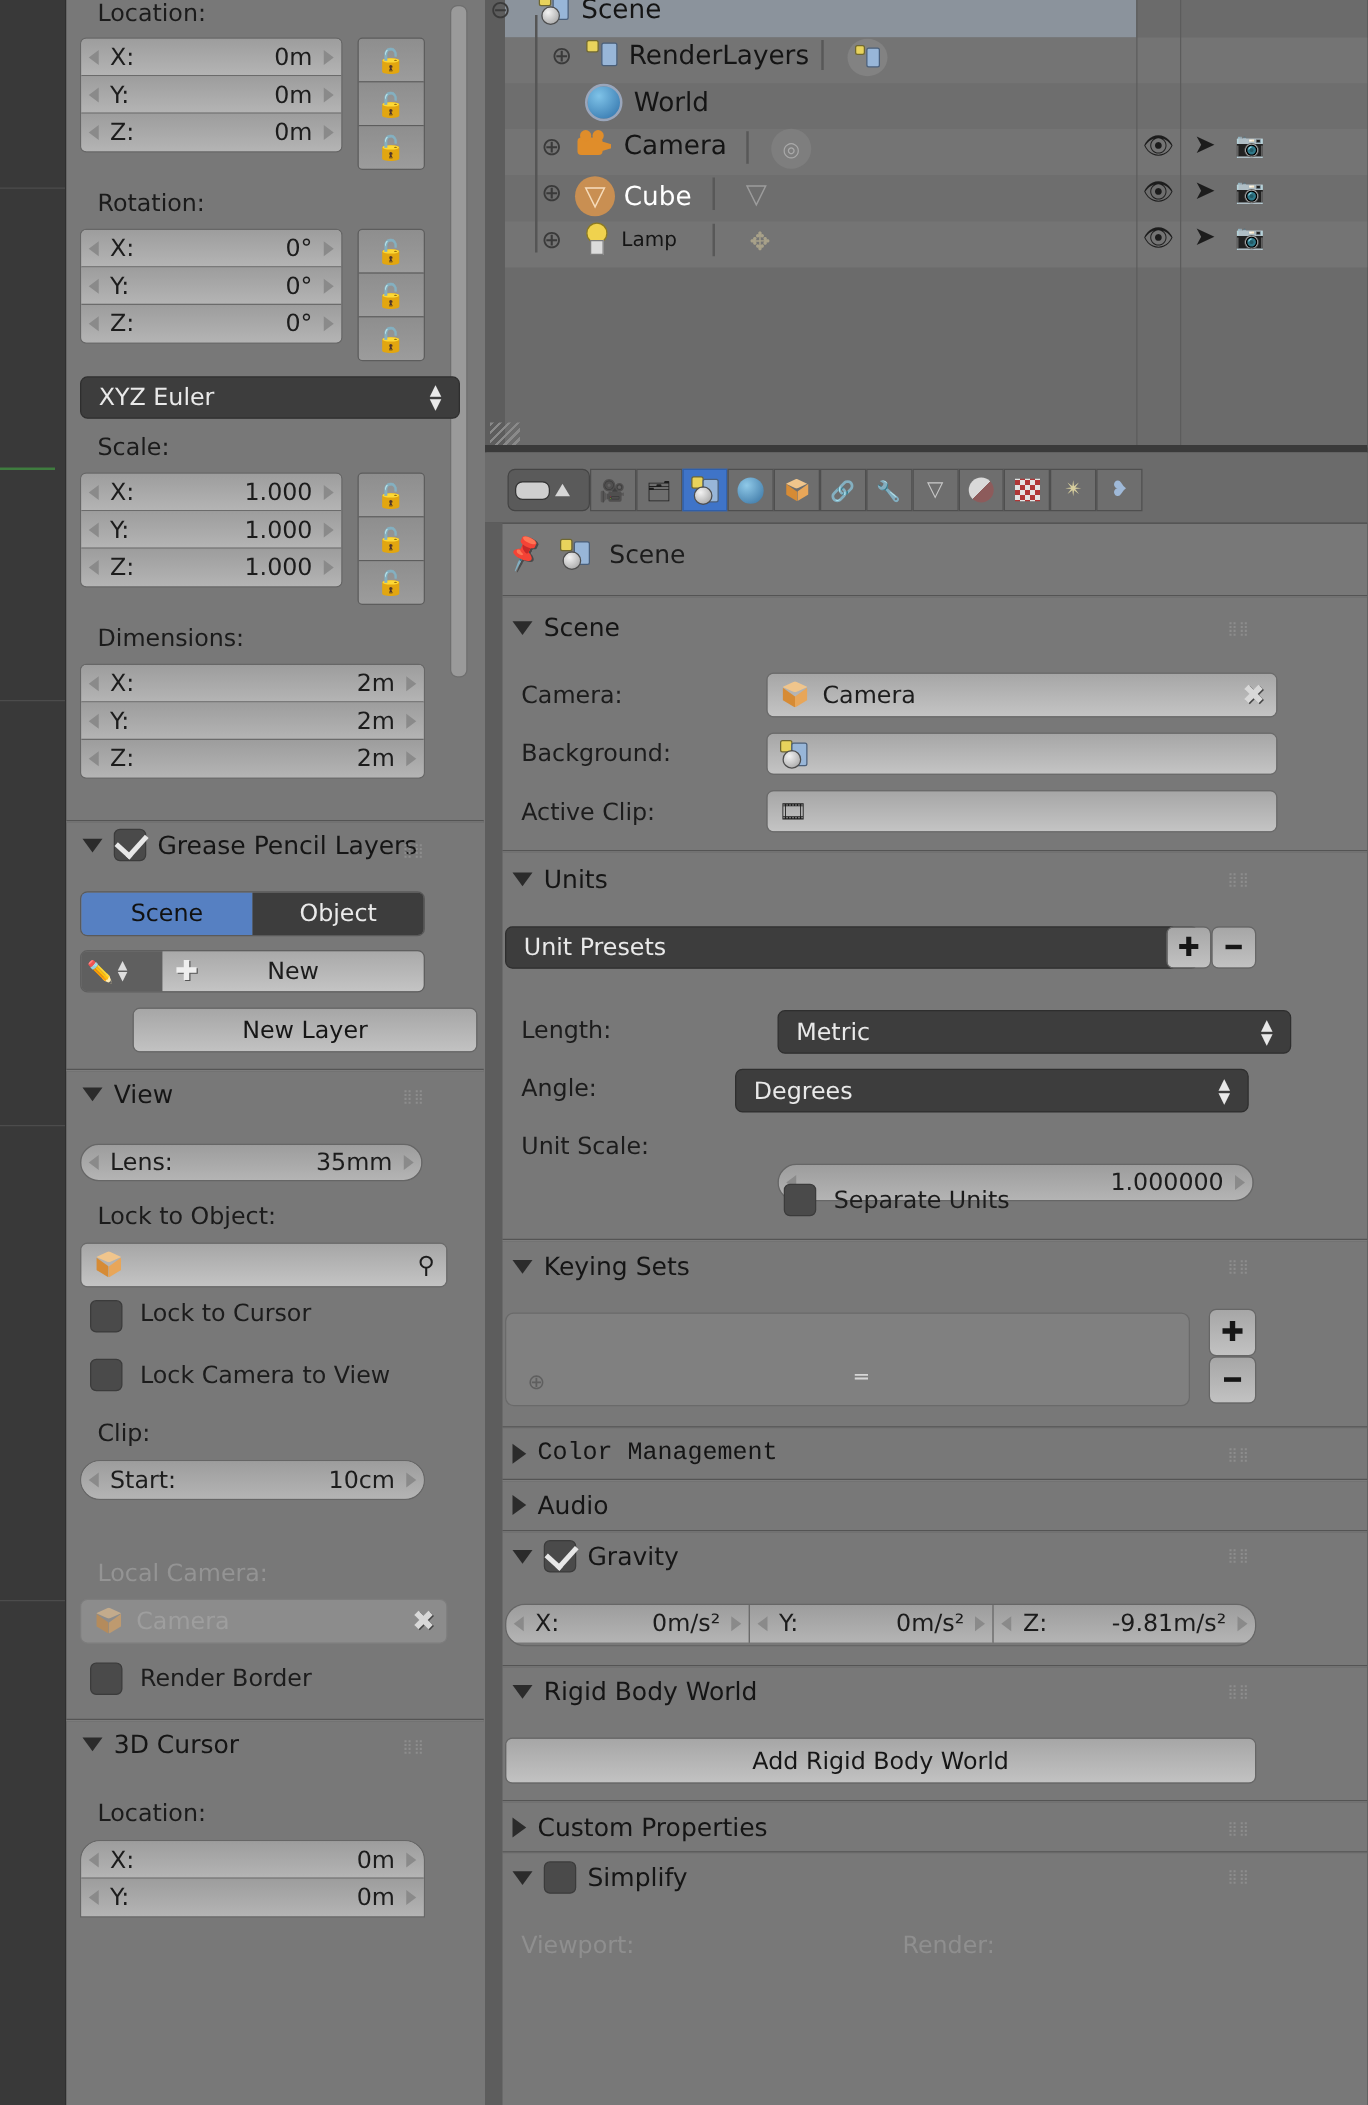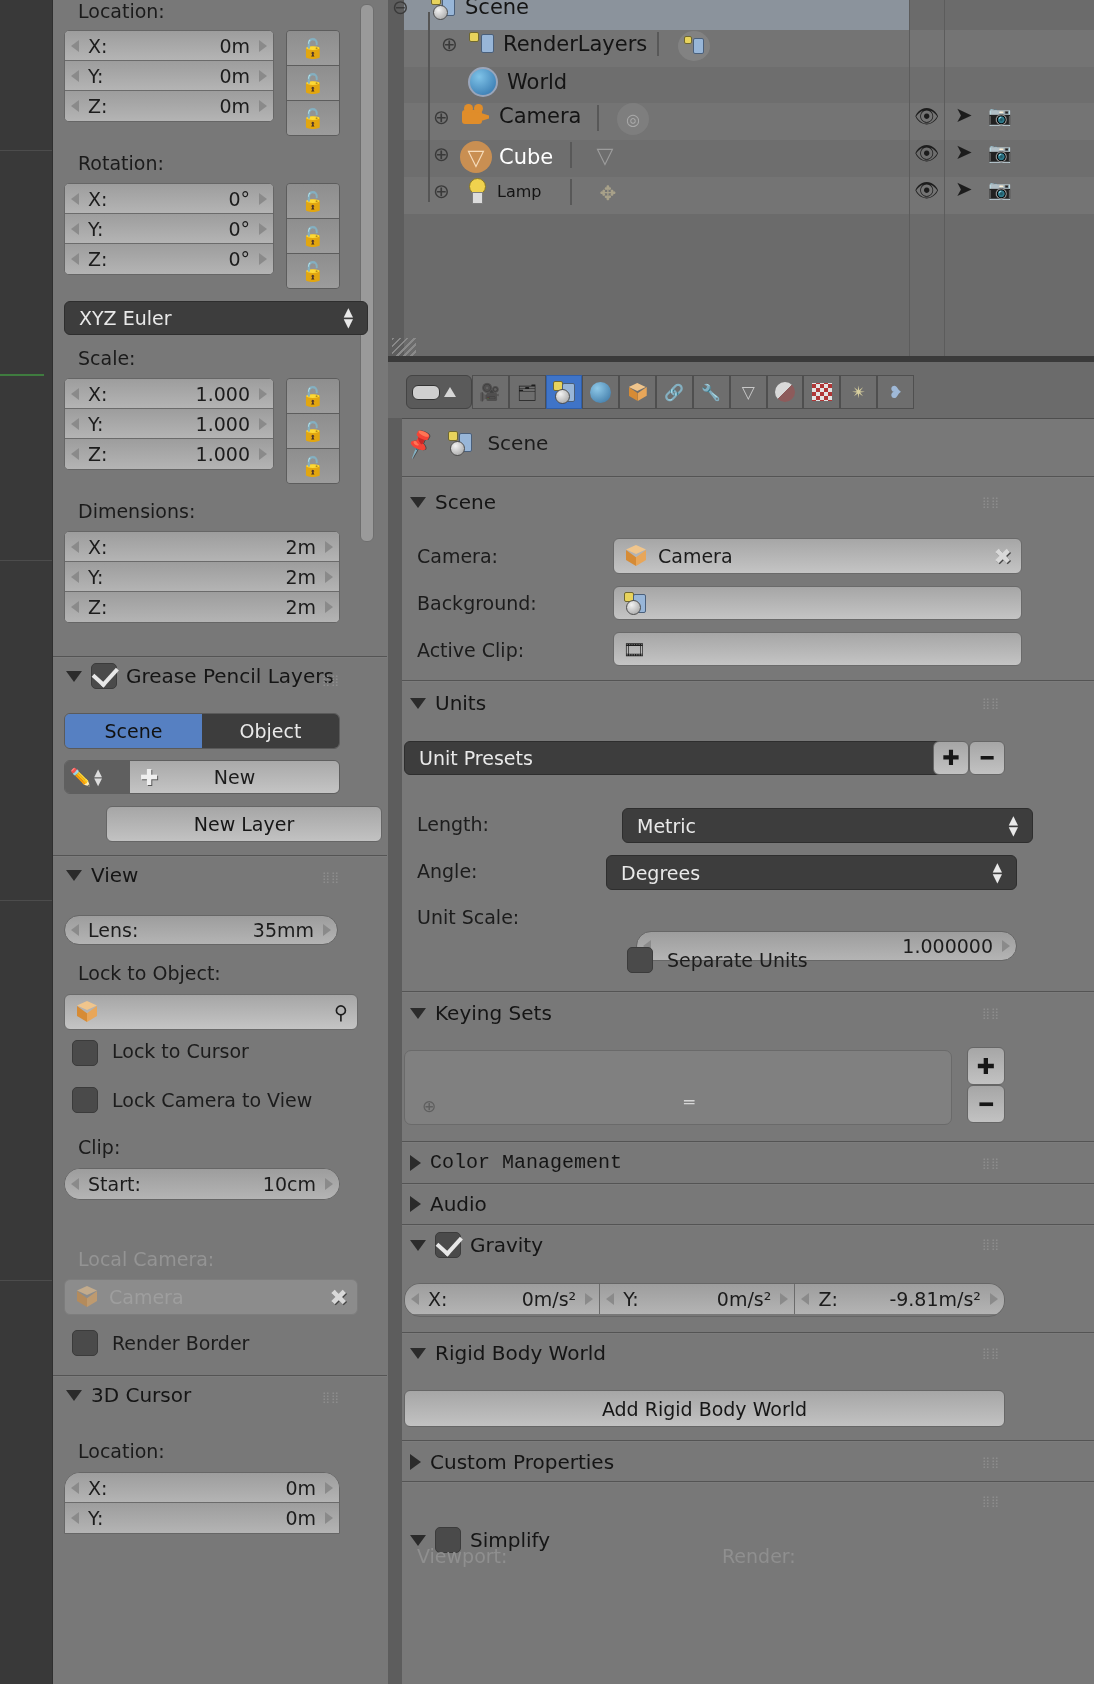--- a/index.html
+++ b/index.html
@@ -534,27 +534,27 @@
   <span>━</span>
   </div>
 
 <div class="abs" style="left:417px;top:813px;">Length:</div>
 <div class="abs btndark" style="left:622px;top:808px;width:381px;height:33px;">
   <span>Metric</span>
   <span style="margin-left:auto;font-size:12px;line-height:11px;text-align:center;">▲<br>▼</span>
 </div>
 
 <div class="abs" style="left:417px;top:860px;">Angle:</div>
-<div class="abs btndark" style="left:606px;top:855px;width:381px;height:33px;">
+<div class="abs btndark" style="left:588px;top:855px;width:381px;height:33px;">
   <span>Degrees</span>
   <span style="margin-left:auto;font-size:12px;line-height:11px;text-align:center;">▲<br>▼</span>
 </div>
 
 <div class="abs" style="left:417px;top:906px;">Unit Scale:</div>
-<div class="abs num" style="left:636px;top:901px;width:381px;border-radius:16px;">
+<div class="abs num" style="left:622px;top:901px;width:381px;border-radius:16px;">
   <span class="ar l"></span>
   <span class="val">1.000000</span>
   <span class="ar r"></span>
 </div>
 
 <div class="abs" style="left:627px;top:947px;display:flex;align-items:center;gap:14px;">
   <span class="chk"></span>
   <span>Separate Units</span>
 </div>
 
@@ -628,21 +628,21 @@
 </div>
 
 <div class="abs hr" style="left:402px;top:1440px;width:692px;"></div>
 <div class="abs ptitle" style="left:410px;top:1450px;">
   <span class="tri right"></span>
   <span>Custom Properties</span>
 </div>
 <div class="abs grip" style="left:982px;top:1460px;">⣿⣿</div>
 
 <div class="abs hr" style="left:402px;top:1481px;width:692px;"></div>
-<div class="abs ptitle" style="left:410px;top:1527px;">
+<div class="abs ptitle" style="left:410px;top:1489px;">
   <span class="tri"></span>
   <span class="chk"></span>
   <span>Simplify</span>
 </div>
 <div class="abs grip" style="left:982px;top:1499px;">⣿⣿</div>
 
 <div class="abs" style="left:417px;top:1545px;color:#8f8f8f;">Viewport:</div>
 <div class="abs" style="left:722px;top:1545px;color:#8f8f8f;">Render:</div>
 
 </body></html>

